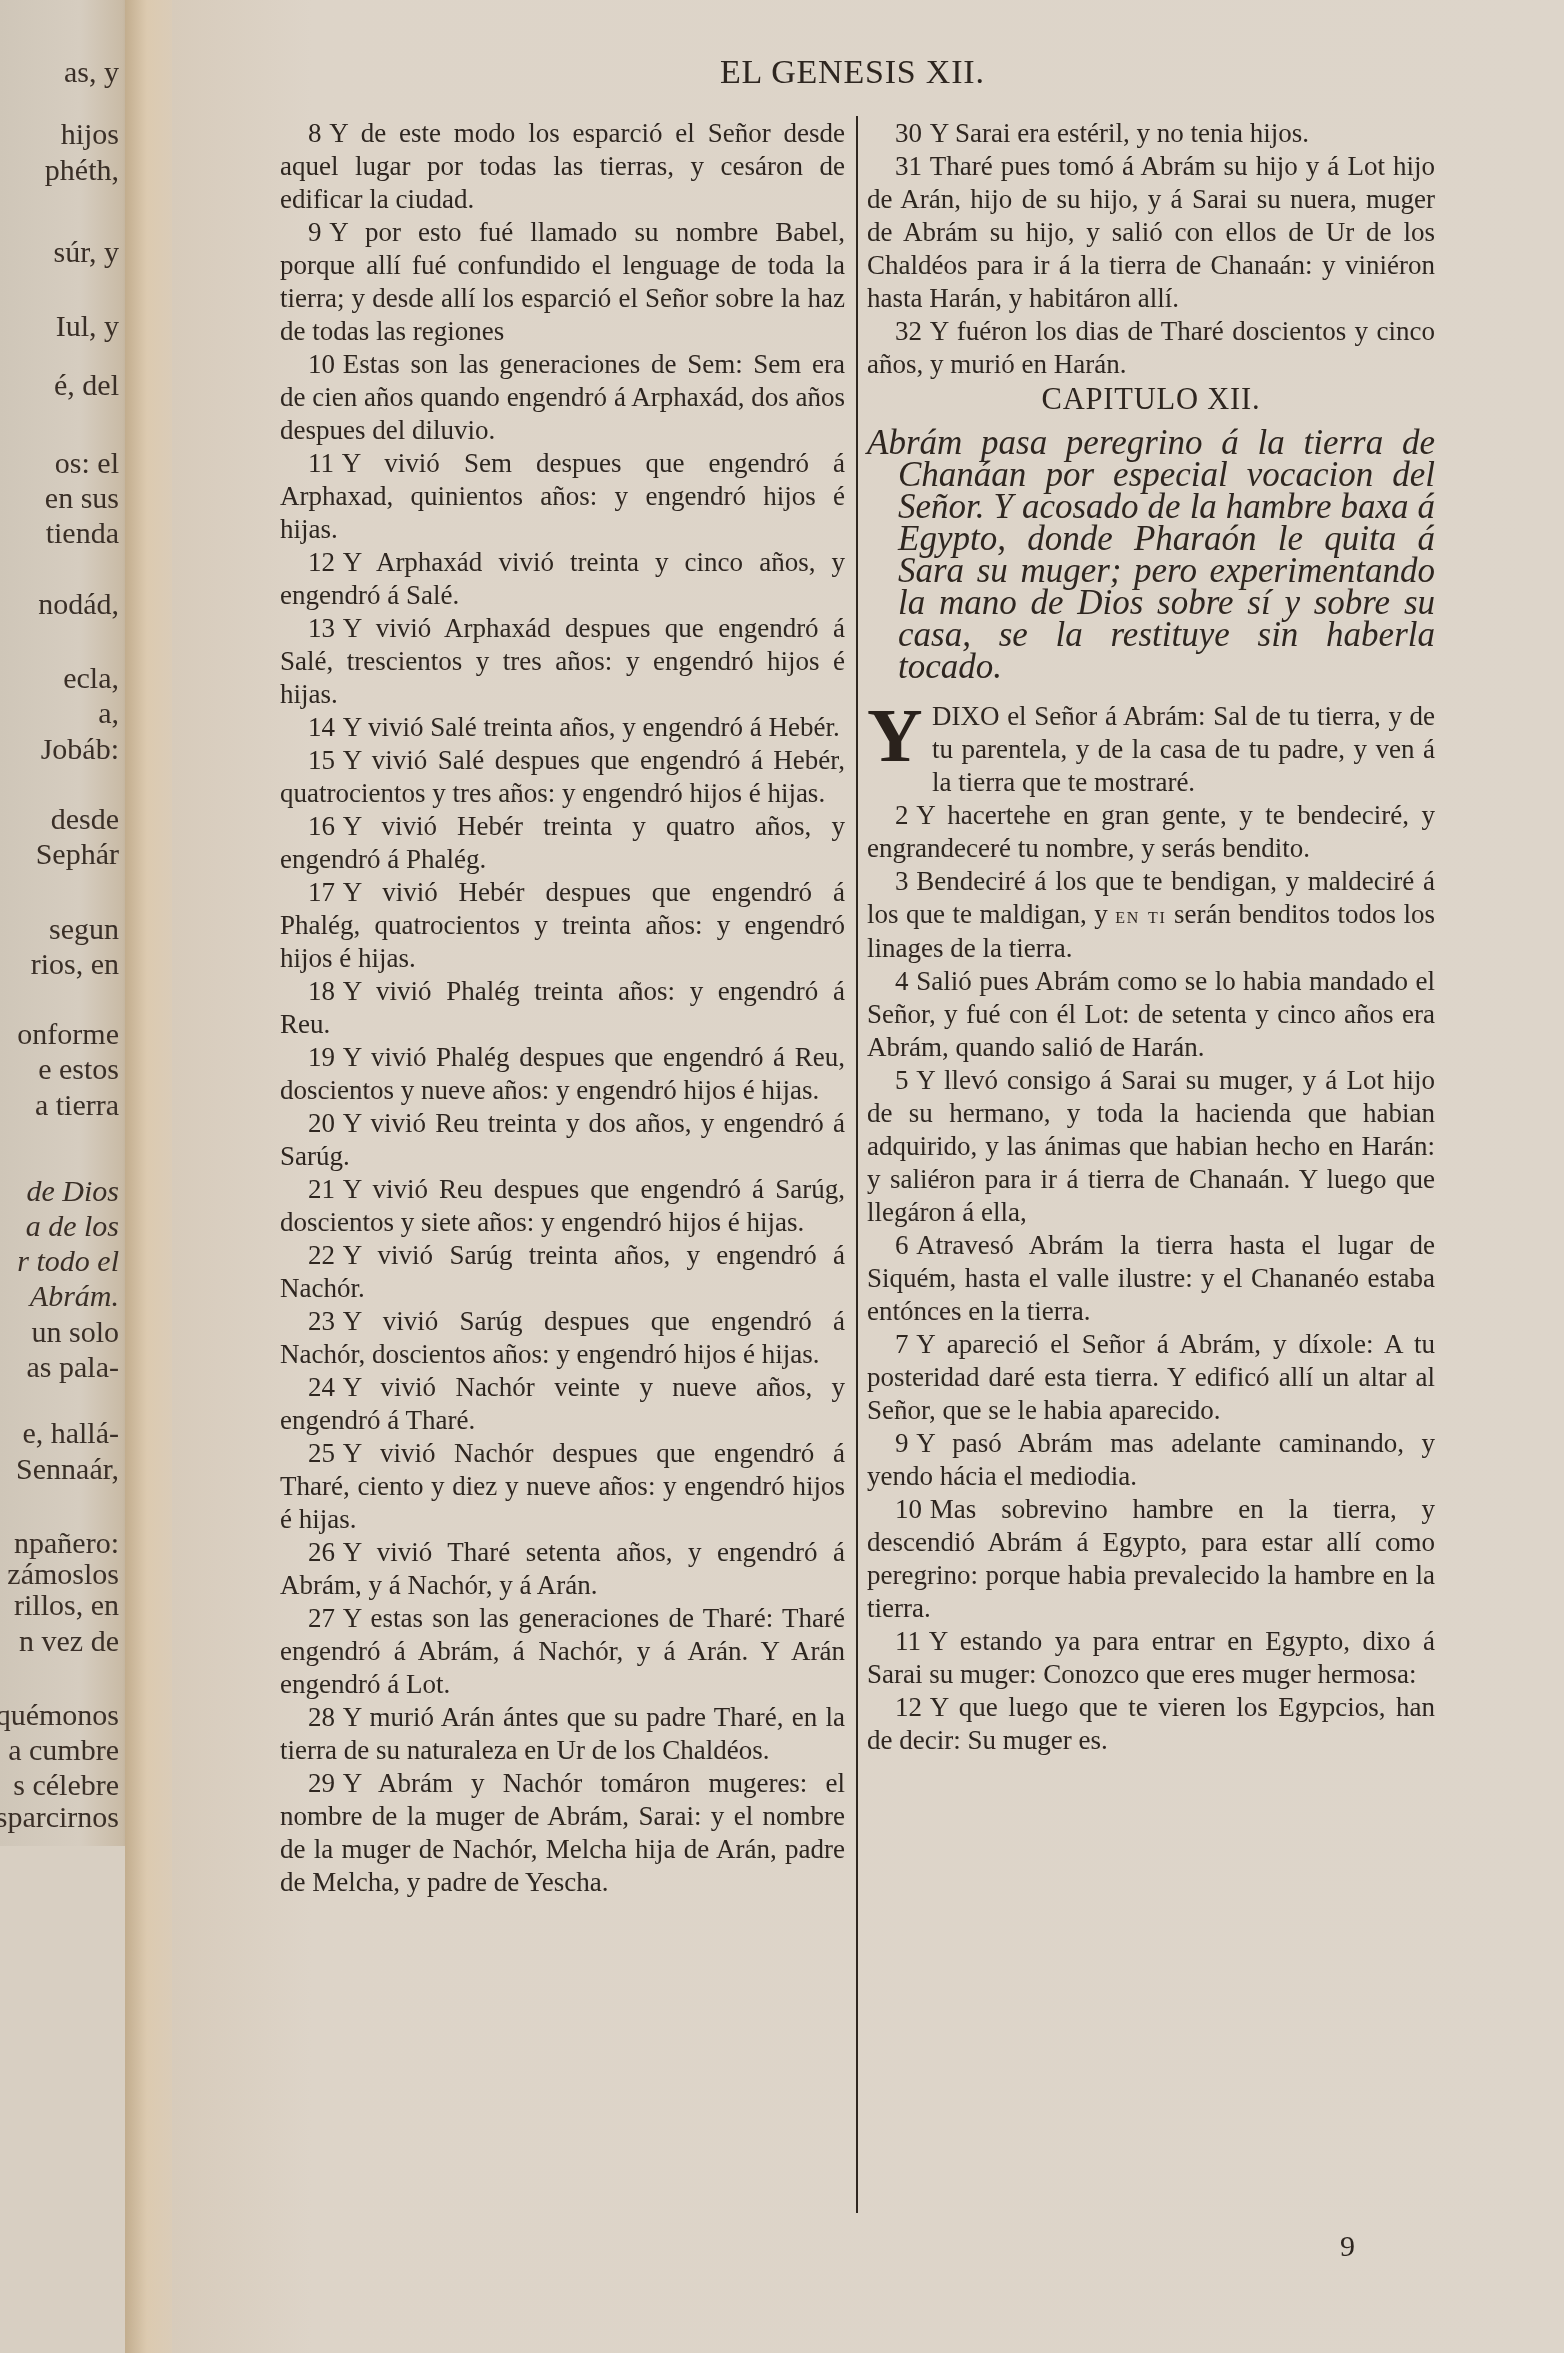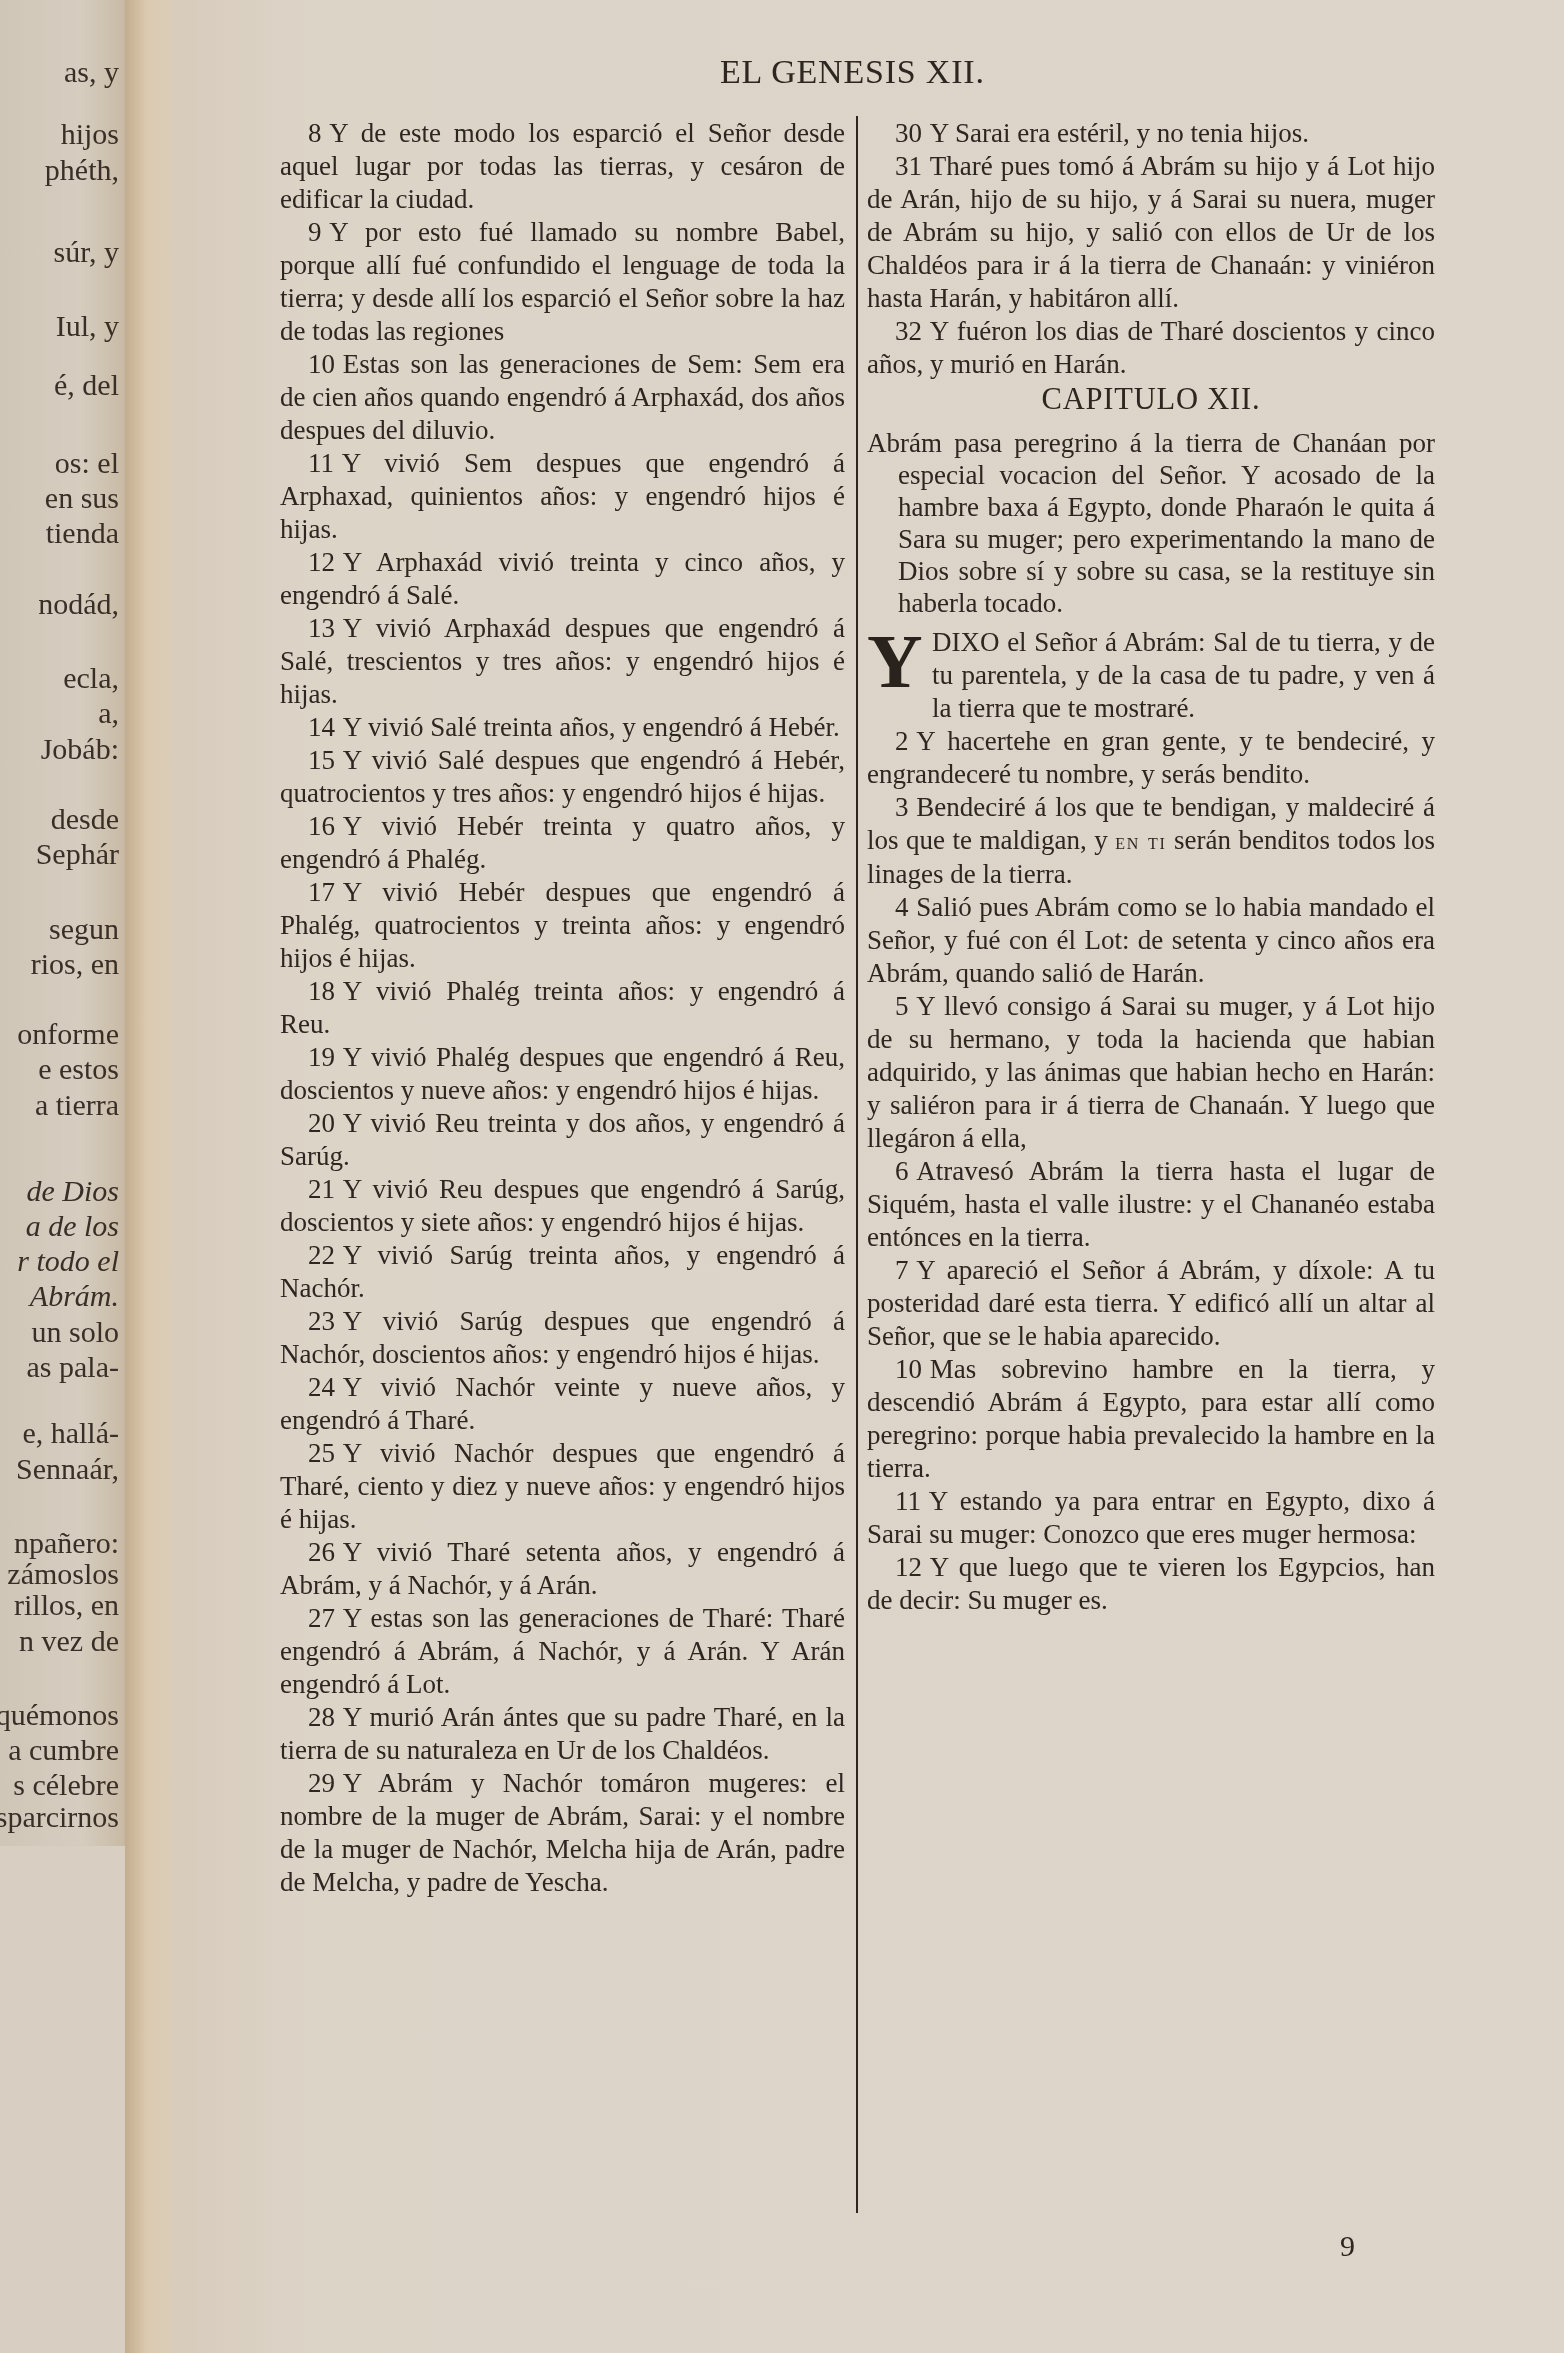--- a/index.html
+++ b/index.html
@@ -36,21 +36,21 @@
   }
   .col-left { left:280px; width:565px; }
   .col-right { left:867px; width:568px; }
   .col-rule {
     position:absolute; left:856px; top:116px; width:2.3px; height:2097px; background:#2e2620;
   }
   .verse { text-indent:28px; margin:0; }
   .verse .num { margin-right:7.8px; }
   .chapter-title { text-align:center; font-size:30.5px; margin:1.6px 0 11px; letter-spacing:0.8px; }
   .summary {
-    font-size:27px; line-height:32px; margin:0 0 7px;
+    font-style:italic; font-size:35px; line-height:32px; margin:0 0 17px;
     padding-left:31px; text-indent:-31px;
   }
   .dropcap-para { margin:0; position:relative; }
   .dropcap {
     float:left; font-size:77px; line-height:63px; font-weight:bold;
     margin:4.7px 9.4px 0 0; color:#2a221c;
   }
   .smallcaps { font-variant:small-caps; font-size:23.5px; letter-spacing:1.6px; }
   .page-number { position:absolute; left:1340px; top:2229px; font-size:30px; }
 </style>
@@ -155,20 +155,21 @@
   <p class="verse">
     <span class="num">3</span><span>Bendeciré á los que te bendigan, y maldeciré á los que te maldigan, y</span>
     <span class="smallcaps">en ti</span>
     <span>serán benditos todos los linages de la tierra.</span>
   </p>
   <div id="verses-after">
       <p class="verse"><span class="num">4</span><span>Salió pues Abrám como se lo habia mandado el Señor, y fué con él Lot: de setenta y cinco años era Abrám, quando salió de Harán.</span></p>
       <p class="verse"><span class="num">5</span><span>Y llevó consigo á Sarai su muger, y á Lot hijo de su hermano, y toda la hacienda que habian adquirido, y las ánimas que habian hecho en Harán: y saliéron para ir á tierra de Chanaán. Y luego que llegáron á ella,</span></p>
       <p class="verse"><span class="num">6</span><span>Atravesó Abrám la tierra hasta el lugar de Siquém, hasta el valle ilustre: y el Chananéo estaba entónces en la tierra.</span></p>
       <p class="verse"><span class="num">7</span><span>Y apareció el Señor á Abrám, y díxole: A tu posteridad daré esta tierra. Y edificó allí un altar al Señor, que se le habia aparecido.</span></p>
+      <p class="verse"><span class="num">9</span><span>Y pasó Abrám mas adelante caminando, y yendo hácia el mediodia.</span></p>
       <p class="verse"><span class="num">10</span><span>Mas sobrevino hambre en la tierra, y descendió Abrám á Egypto, para estar allí como peregrino: porque habia prevalecido la hambre en la tierra.</span></p>
       <p class="verse"><span class="num">11</span><span>Y estando ya para entrar en Egypto, dixo á Sarai su muger: Conozco que eres muger hermosa:</span></p>
       <p class="verse"><span class="num">12</span><span>Y que luego que te vieren los Egypcios, han de decir: Su muger es.</span></p>
     </div>
 </div>
 
 <div class="page-number">9</div>
 
 
 </body></html>

